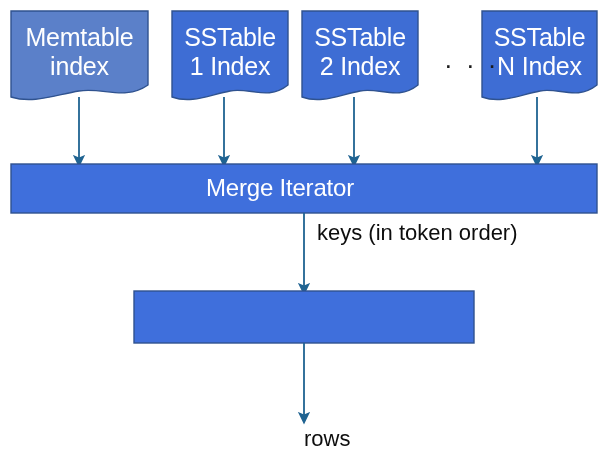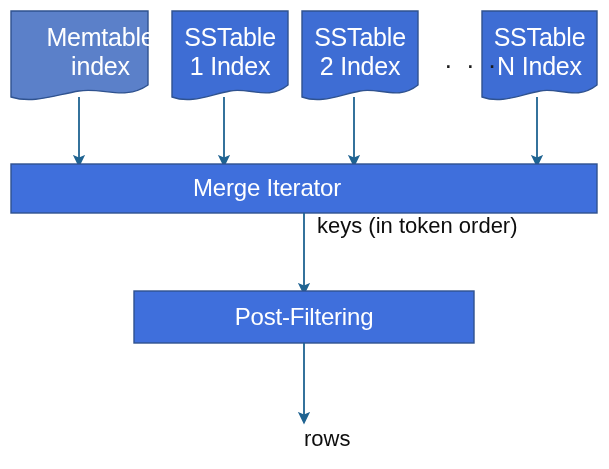--- a/index.html
+++ b/index.html
@@ -101,35 +101,34 @@
 
     <rect x="11" y="164" width="586" height="49" fill="#3F6FDC" stroke="#2F528F" stroke-width="1.4"></rect>
 
     <line x1="304" y1="213" x2="304" y2="289" stroke="#1F6391" stroke-width="1.8" marker-end="url(#arrowhead)"></line>
 
     <rect x="134" y="291" width="340" height="52" fill="#3F6FDC" stroke="#2F528F" stroke-width="1.4"></rect>
 
     <line x1="304" y1="343" x2="304" y2="418" stroke="#1F6391" stroke-width="1.8" marker-end="url(#arrowhead)"></line>
   </svg>
 
-  <div class="node-label" style="left:11px; top:11px; width:137px; height:82px;padding-left:21px;">Memtable
+  <div class="node-label" style="left:11px; top:11px; width:137px; height:82px;">Memtable
 index</div>
 
   <div class="node-label" style="left:172px; top:11px; width:116px; height:82px;">SSTable
 1 Index</div>
 
   <div class="node-label" style="left:302px; top:11px; width:116px; height:82px;">SSTable
 2 Index</div>
 
   <div class="node-label" style="left:482px; top:11px; width:115px; height:82px;">SSTable
 N Index</div>
 
   <div class="ellipsis-mark" style="left:444px; top:52px;">· · ·</div>
 
-  <div class="node-label small" style="left:11px; top:164px; width:512px; height:49px;">Merge Iterator</div>
+  <div class="node-label small" style="left:24px; top:164px; width:512px; height:49px;">Merge Iterator</div>
 
-  <div class="edge-label" style="left:317px; top:214px;">keys (in token order)</div>
+  <div class="edge-label" style="left:317px; top:221px;">keys (in token order)</div>
 
-  <div class="node-label small" style="left:134px; top:291px; width:340px; height:52px;">Post-Filtering</div>
 
   <div class="terminal-label" style="left:274px; top:427px;">rows</div>
 
 </div>
 
 </body></html>

